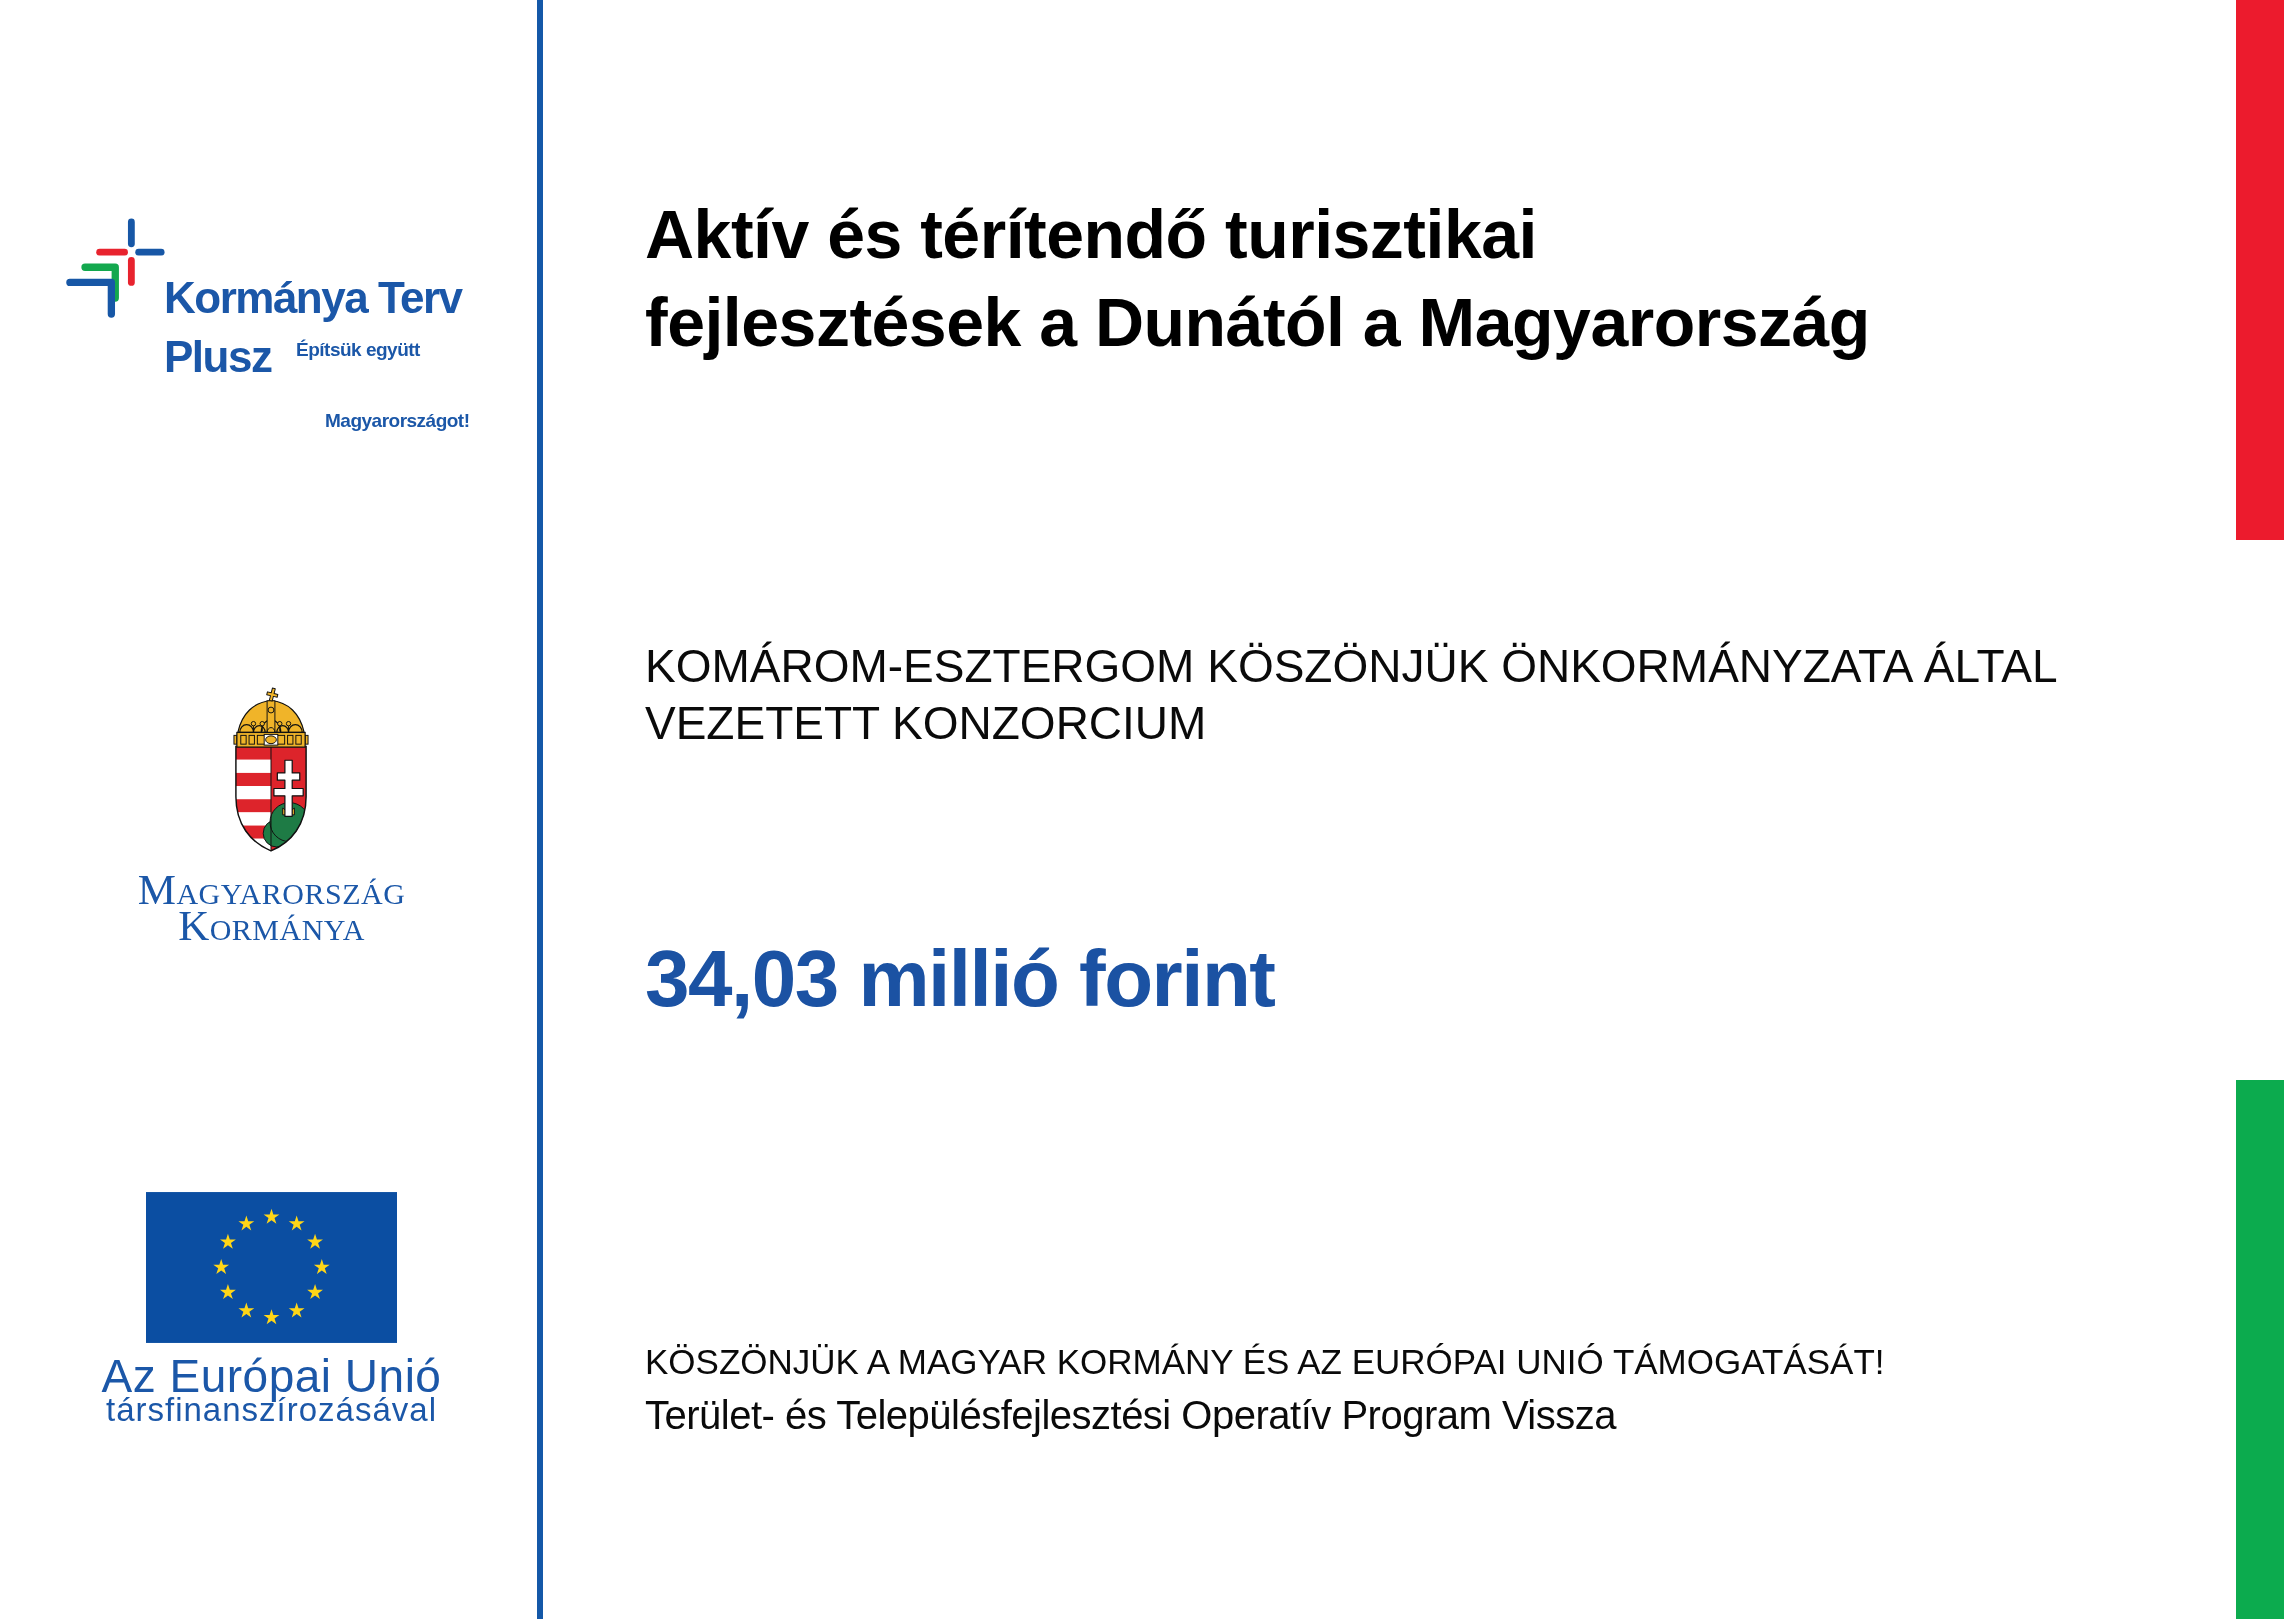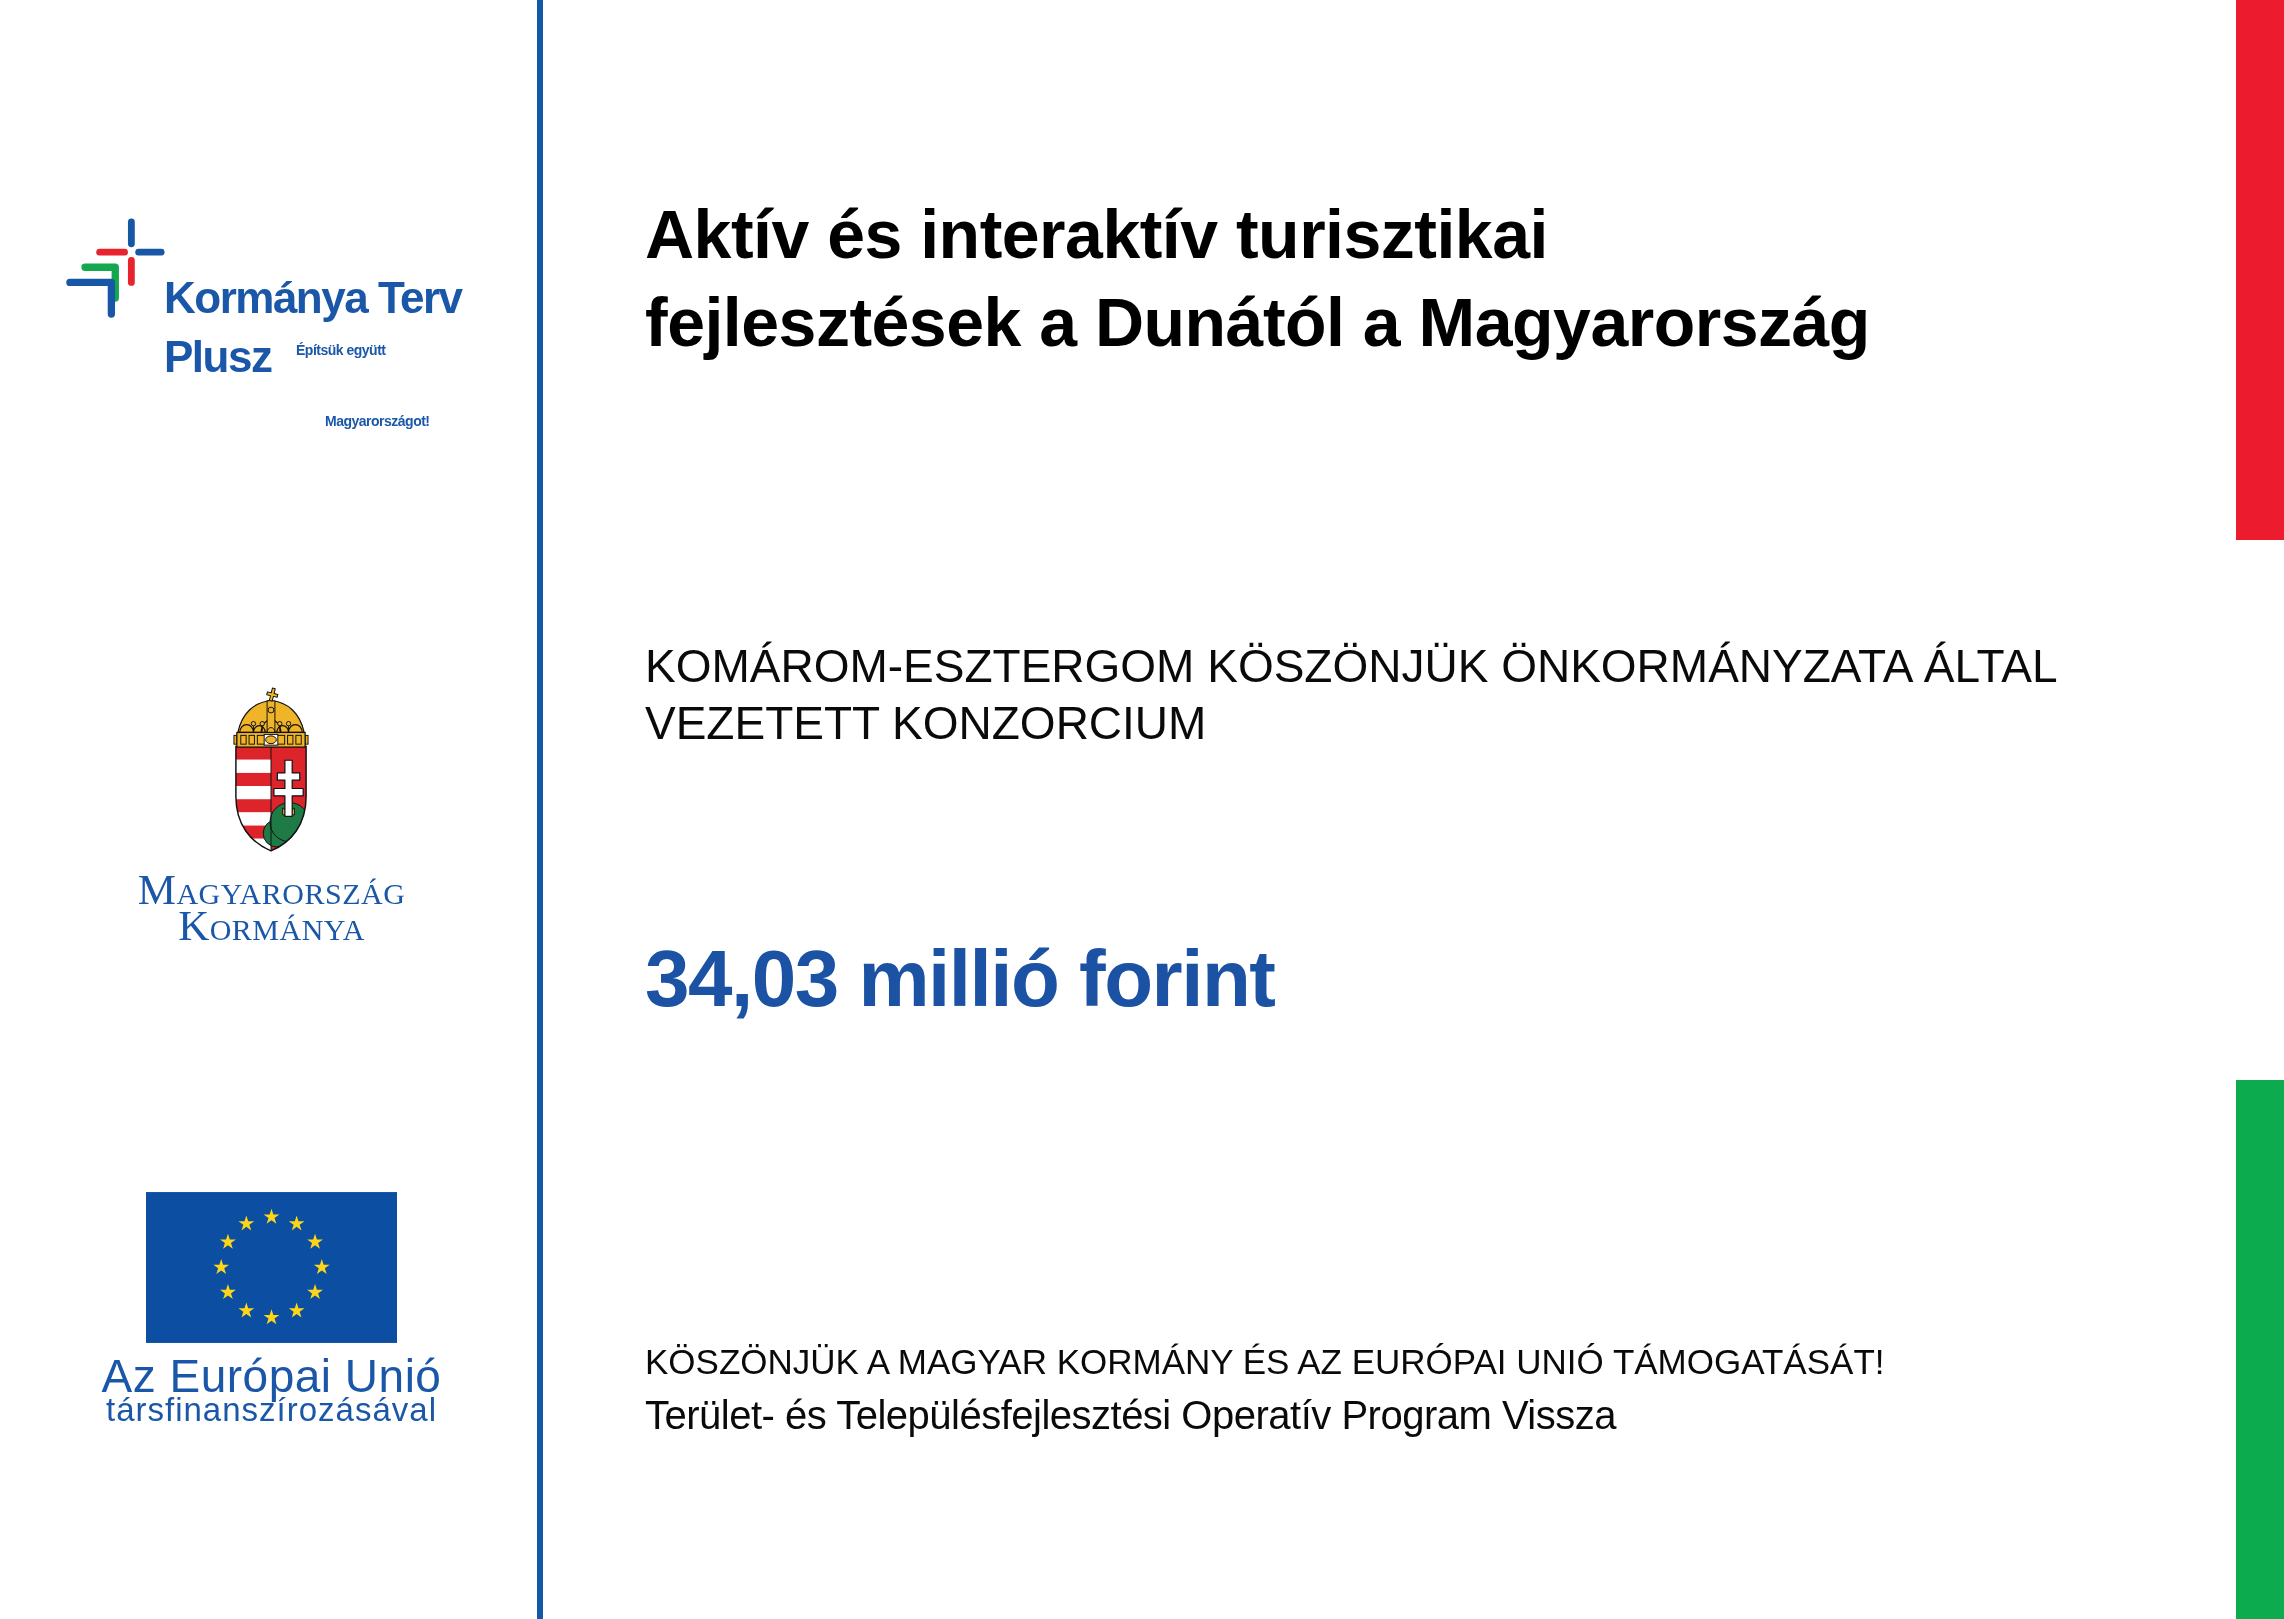--- a/index.html
+++ b/index.html
@@ -22,21 +22,21 @@
   .divider{position:absolute;left:537px;top:0;width:5.9px;height:1620px;background:#1458A8;}
 
   
   .szechenyi-cross{left:66px;top:218px;width:100px;height:100px;}
   .szechenyi-name{
     left:164px;top:268px;
     font-size:44px;font-weight:700;line-height:59px;letter-spacing:-1.5px;
     color:#1B57A8;
   }
   .tagline{
-    font-size:14px;font-weight:700;letter-spacing:-0.5px;line-height:22.5px;
+    font-size:19px;font-weight:700;letter-spacing:-0.5px;line-height:22.5px;
     color:#1B57A8;
   }
   .tagline1{left:296px;top:339px;}
   .tagline2{left:325px;top:366px;margin-top:44px;}
 
   .coat{left:232px;top:687px;width:78px;height:165px;}
 
   .sidebar-center{left:55px;width:433px;text-align:center;}
   .gov-line{
     font-family:"Liberation Serif","DejaVu Serif",serif;
@@ -202,21 +202,21 @@
     <use href="#eu-star" transform="translate(167.8,205.5)"></use>
     <use href="#eu-star" transform="translate(154,154)"></use>
     <use href="#eu-star" transform="translate(167.8,102.5)"></use>
     <use href="#eu-star" transform="translate(205.5,64.8)"></use>
   </svg>
 
   <div class="abs sidebar-center eu-caption eu-caption1 nowrap">Az Európai Unió</div>
   <div class="abs sidebar-center eu-caption eu-caption2 nowrap">társfinanszírozásával</div>
 
   <div class="abs main-left title">
-    <div class="nowrap">Aktív és interaktív turisztikai</div>
+    <div class="nowrap">Aktív és térítendő turisztikai</div>
     <div class="nowrap">fejlesztések a Dunától a Magyarország</div>
   </div>
 
   <div class="abs main-left consortium">
     <div class="nowrap">KOMÁROM-ESZTERGOM KÖSZÖNJÜK ÖNKORMÁNYZATA ÁLTAL</div>
     <div class="nowrap">VEZETETT KONZORCIUM</div>
   </div>
 
 
   <div class="abs main-left grant-amount nowrap">34,03 millió forint</div>

